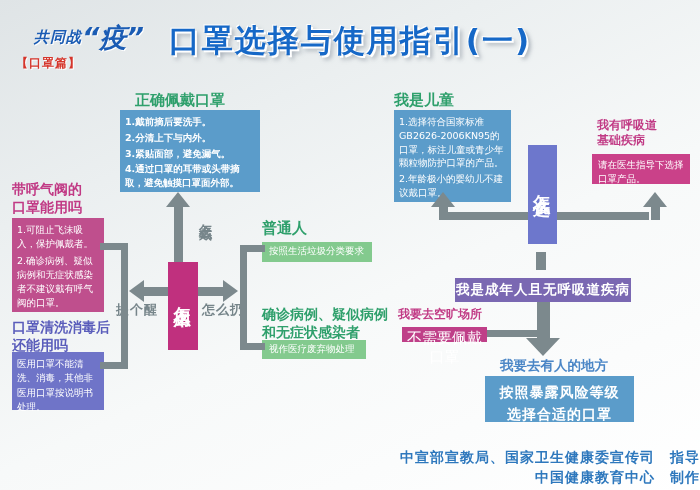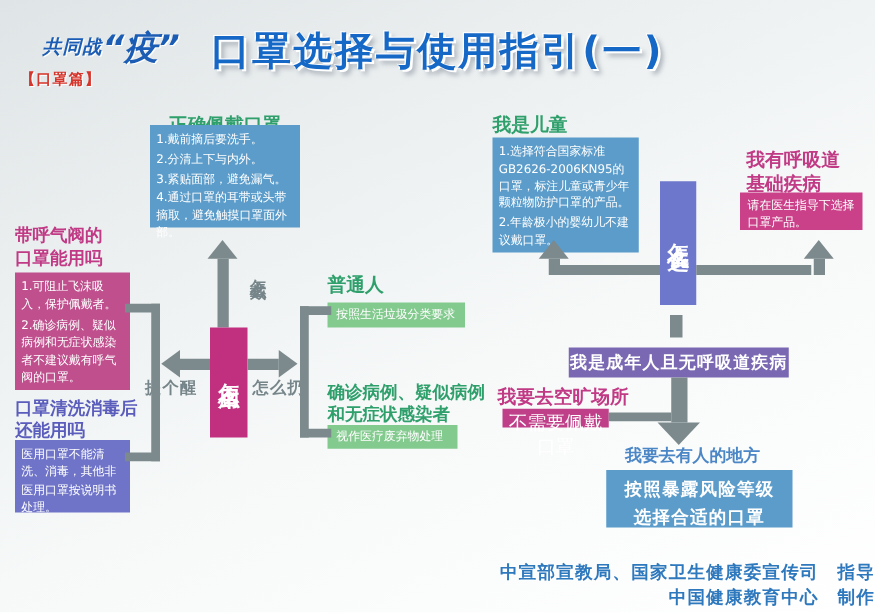--- a/index.html
+++ b/index.html
@@ -25,21 +25,21 @@
   
   .title { left:0; right:0; top:20px; text-align:center; font-size:31px; font-weight:bold;
            color:#1668c7; letter-spacing:2px;
            text-shadow:-1px -1px 0 #fff, 2px 2px 0 #fff, 4px 4px 4px rgba(110,120,135,.55); }
 
   
   .hd-green   { color:#2fa06c; font-size:15px; }
   .hd-pink    { color:#c13a85; font-size:14px; }
   .hd-indigo  { color:#5a5dbb; font-size:14px; }
   .hd-blue    { color:#4b86c6; font-size:13.5px; }
-  .hd-pink-sm { color:#c13a85; font-size:15px; }
+  .hd-pink-sm { color:#c13a85; font-size:12px;font-family:Liberation Mono, monospace; }
 
   
   .bx-blue    { background:#5b9cca; font-size:9.5px; line-height:1.45; padding:5px 5px; }
   .bx-pink    { background:#bf4f8d; font-size:9.5px; line-height:1.5; padding:5px 5px; }
   .bx-indigo  { background:#6f74c8; font-size:9.5px; line-height:1.5; padding:5px 5px; }
   .bx-green   { background:#83ca8e; font-size:9.5px; padding:3px 7px; }
   .bx-magenta-sm { background:#bf3f88; font-size:15px; text-align:center; padding:2px 2px; }
   .bx-resp    { background:#ca4189; font-size:9.5px; line-height:1.5; padding:4px 6px; }
   .bx-crowd   { background:#5b9cca; font-size:14px; font-weight:bold; line-height:1.55;
                 text-align:center; padding:6px 4px; white-space:pre-line; letter-spacing:1px; }
@@ -71,21 +71,21 @@
                  border-top:18px solid #7c898d; }
   .shaft-v-big { width:13px; flex:1; background:#7c898d; }
   .hline { position:absolute; background:#7c898d; }
   .bracket-left  { position:absolute; left:100px; top:243px; width:28px; height:126px;
                    border-top:7px solid #7c898d; border-bottom:7px solid #7c898d; border-right:7px solid #7c898d; }
   .bracket-right { position:absolute; left:240px; top:245px; width:25px; height:105px;
                    border-top:7px solid #7c898d; border-bottom:7px solid #7c898d; border-left:7px solid #7c898d; }
 
   
   .wear-h   { left:120px; top:91px;  width:120px; text-align:center; }
-  .wear-box { left:120px; top:100px; width:120px; height:82px; }
+  .wear-box { left:120px; top:110px; width:140px; height:82px;font-weight:bold; }
   .arrow-wear  { left:166px; top:192px; width:24px; height:70px; }
   .lbl-dai  { left:196px; top:213px; }
 
   .valve-h   { left:12px; top:181px; }
   .valve-box { left:12px; top:218px; width:92px; height:94px; }
   .wash-h    { left:12px; top:319px; }
   .wash-box  { left:12px; top:352px; width:92px; height:58px; }
 
   .arrow-use-left  { left:129px; top:280px; width:39px; height:22px; }
   .lbl-ti   { left:116px; top:301px; }

